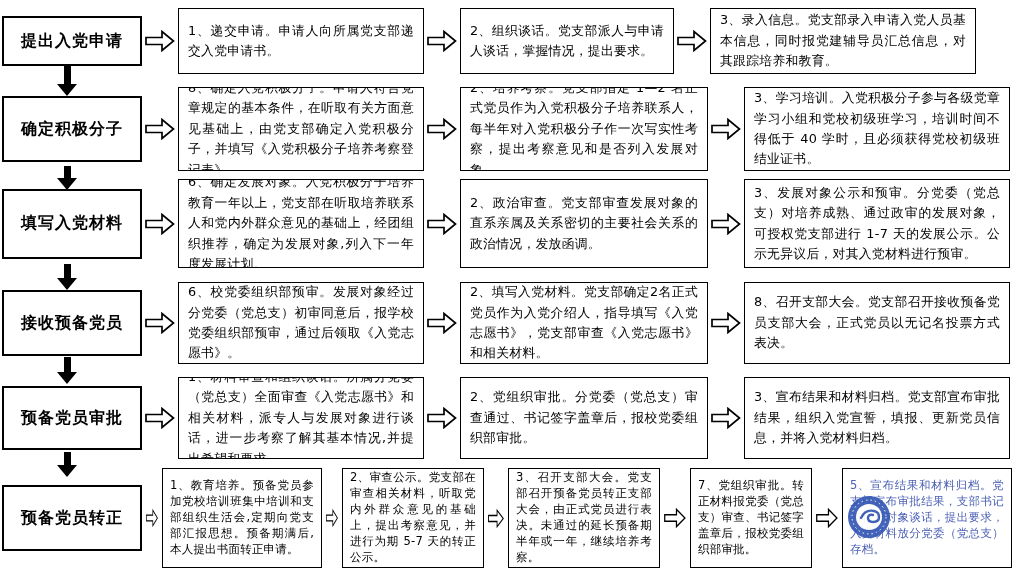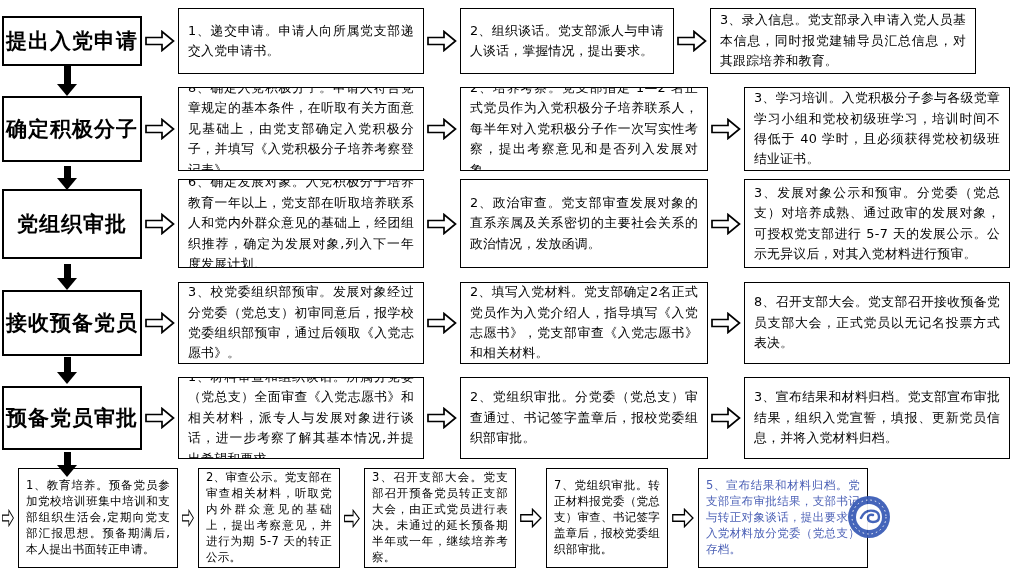--- a/index.html
+++ b/index.html
@@ -11,21 +11,21 @@
     overflow:hidden;
   }
   .row{
     position:absolute;left:2px;right:2px;
     display:flex;align-items:center;column-gap:3px;
   }
   .label-box{
     flex:0 0 136px;
     border:2px solid #000;
     display:flex;align-items:center;justify-content:center;
-    font-size:21px;font-weight:bold;color:#000;
+    font-size:16px;font-weight:bold;color:#000;
     letter-spacing:1px;text-align:left;
     box-sizing:content-box;
   }
   .step-box{
     border:1.6px solid #000;
     box-sizing:border-box;
     height:100%;
     display:flex;align-items:center;
     padding:3px 9px;
     overflow:hidden;
@@ -108,51 +108,51 @@
     <svg class="h-arrow w30" viewBox="0 0 30 22" preserveAspectRatio="none">
         <use href="#arr"></use>
       </svg>
     <div class="step-box" style="width:266px">
         <span class="txt">3、学习培训。入党积极分子参与各级党章学习小组和党校初级班学习，培训时间不得低于 40 学时，且必须获得党校初级班结业证书。</span>
       </div>
   </div>
 
   <div class="row" style="top:179px;height:89px">
     <div class="label-box" style="height:66px">
-      <span>党组织审批</span>
+      <span>填写入党材料</span>
     </div>
     <svg class="h-arrow w30" viewBox="0 0 30 22" preserveAspectRatio="none">
         <use href="#arr"></use>
       </svg>
     <div class="step-box" style="width:246px">
         <span class="txt">6、确定发展对象。入党积极分子培养教育一年以上，党支部在听取培养联系人和党内外群众意见的基础上，经团组织推荐，确定为发展对象,列入下一年度发展计划。</span>
       </div>
     <svg class="h-arrow w30" viewBox="0 0 30 22" preserveAspectRatio="none">
         <use href="#arr"></use>
       </svg>
     <div class="step-box" style="width:248px">
         <span class="txt">2、政治审查。党支部审查发展对象的直系亲属及关系密切的主要社会关系的政治情况，发放函调。</span>
       </div>
     <svg class="h-arrow w30" viewBox="0 0 30 22" preserveAspectRatio="none">
         <use href="#arr"></use>
       </svg>
     <div class="step-box" style="width:266px">
-        <span class="txt">3、发展对象公示和预审。分党委（党总支）对培养成熟、通过政审的发展对象，可授权党支部进行 5-7 天的发展公示。公示无异议后，对其入党材料进行预审。</span>
+        <span class="txt">3、发展对象公示和预审。分党委（党总支）对培养成熟、通过政审的发展对象，可授权党支部进行 1-7 天的发展公示。公示无异议后，对其入党材料进行预审。</span>
       </div>
   </div>
 
   <div class="row" style="top:282px;height:82px">
     <div class="label-box" style="height:62px">
       <span>接收预备党员</span>
     </div>
     <svg class="h-arrow w30" viewBox="0 0 30 22" preserveAspectRatio="none">
         <use href="#arr"></use>
       </svg>
     <div class="step-box" style="width:246px">
-        <span class="txt">3、校党委组织部预审。发展对象经过分党委（党总支）初审同意后，报学校党委组织部预审，通过后领取《入党志愿书》。</span>
+        <span class="txt">6、校党委组织部预审。发展对象经过分党委（党总支）初审同意后，报学校党委组织部预审，通过后领取《入党志愿书》。</span>
       </div>
     <svg class="h-arrow w30" viewBox="0 0 30 22" preserveAspectRatio="none">
         <use href="#arr"></use>
       </svg>
     <div class="step-box" style="width:248px">
         <span class="txt">2、填写入党材料。党支部确定2名正式党员作为入党介绍人，指导填写《入党志愿书》，党支部审查《入党志愿书》和相关材料。</span>
       </div>
     <svg class="h-arrow w30" viewBox="0 0 30 22" preserveAspectRatio="none">
         <use href="#arr"></use>
       </svg>
@@ -179,20 +179,23 @@
       </div>
     <svg class="h-arrow w30" viewBox="0 0 30 22" preserveAspectRatio="none">
         <use href="#arr"></use>
       </svg>
     <div class="step-box" style="width:266px">
         <span class="txt">3、宣布结果和材料归档。党支部宣布审批结果，组织入党宣誓，填报、更新党员信息，并将入党材料归档。</span>
       </div>
   </div>
 
   <div class="row row6" style="top:468px;height:100px;column-gap:4px">
+    <div class="label-box" style="height:62px">
+      <span>预备党员转正</span>
+    </div>
     <svg class="h-arrow w12" viewBox="0 0 30 22" preserveAspectRatio="none">
         <use href="#arr"></use>
       </svg>
     <div class="step-box" style="width:160px">
         <span class="txt">1、教育培养。预备党员参加党校培训班集中培训和支部组织生活会,定期向党支部汇报思想。预备期满后,本人提出书面转正申请。</span>
       </div>
     <svg class="h-arrow w12" viewBox="0 0 30 22" preserveAspectRatio="none">
         <use href="#arr"></use>
       </svg>
     <div class="step-box" style="width:142px">

